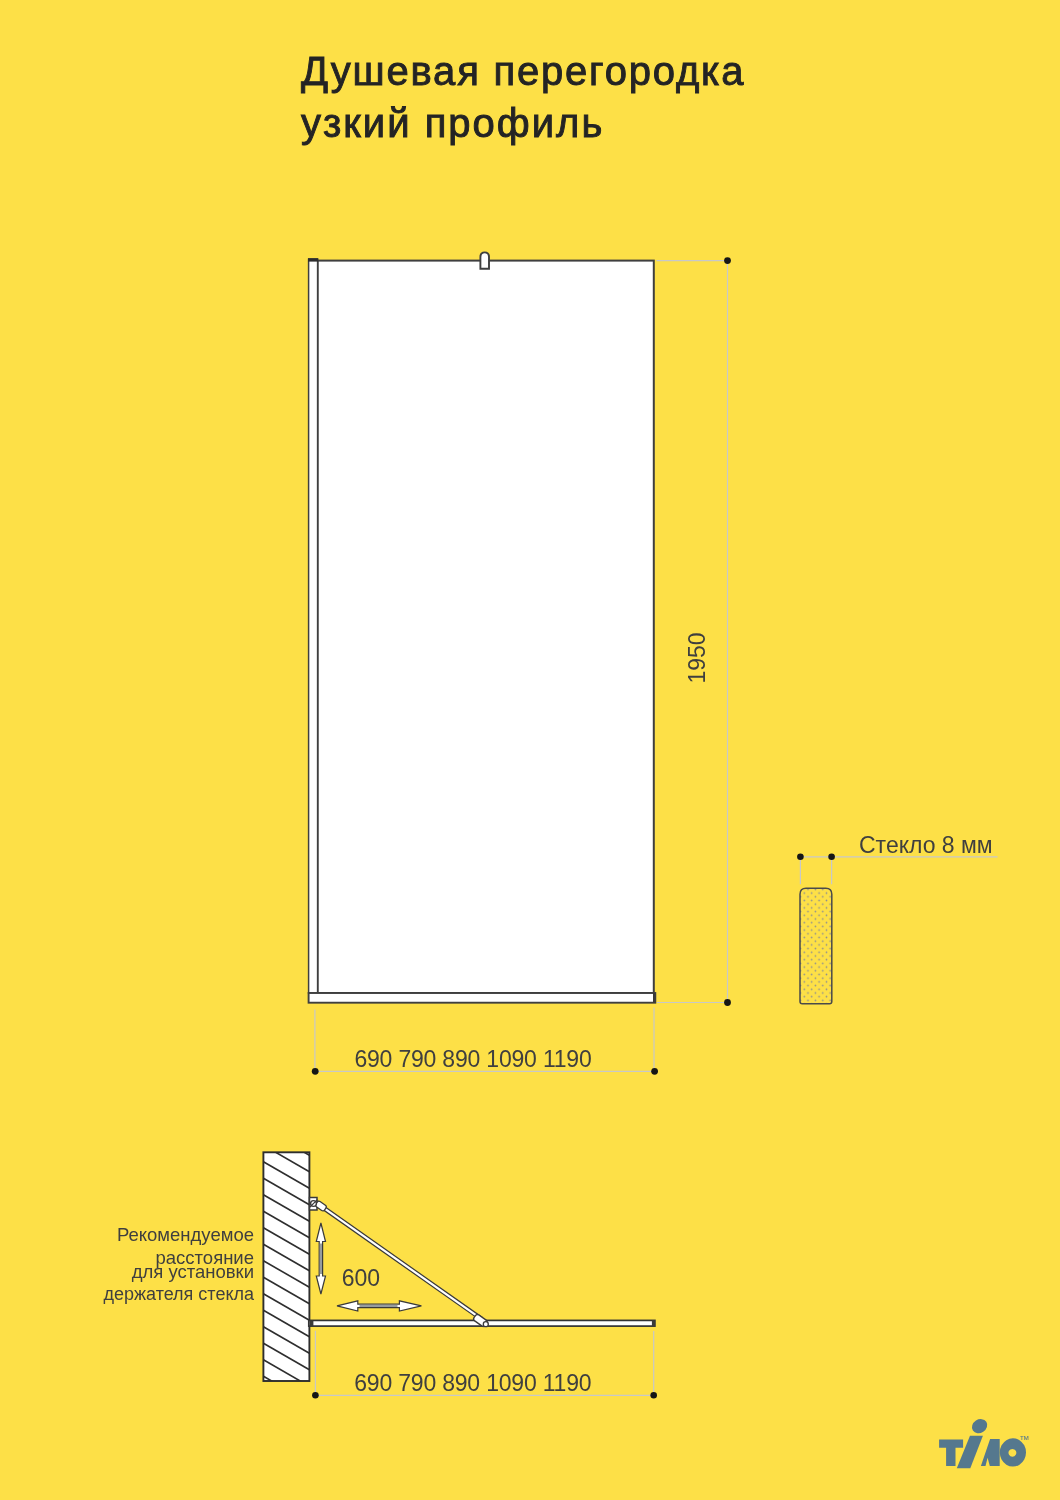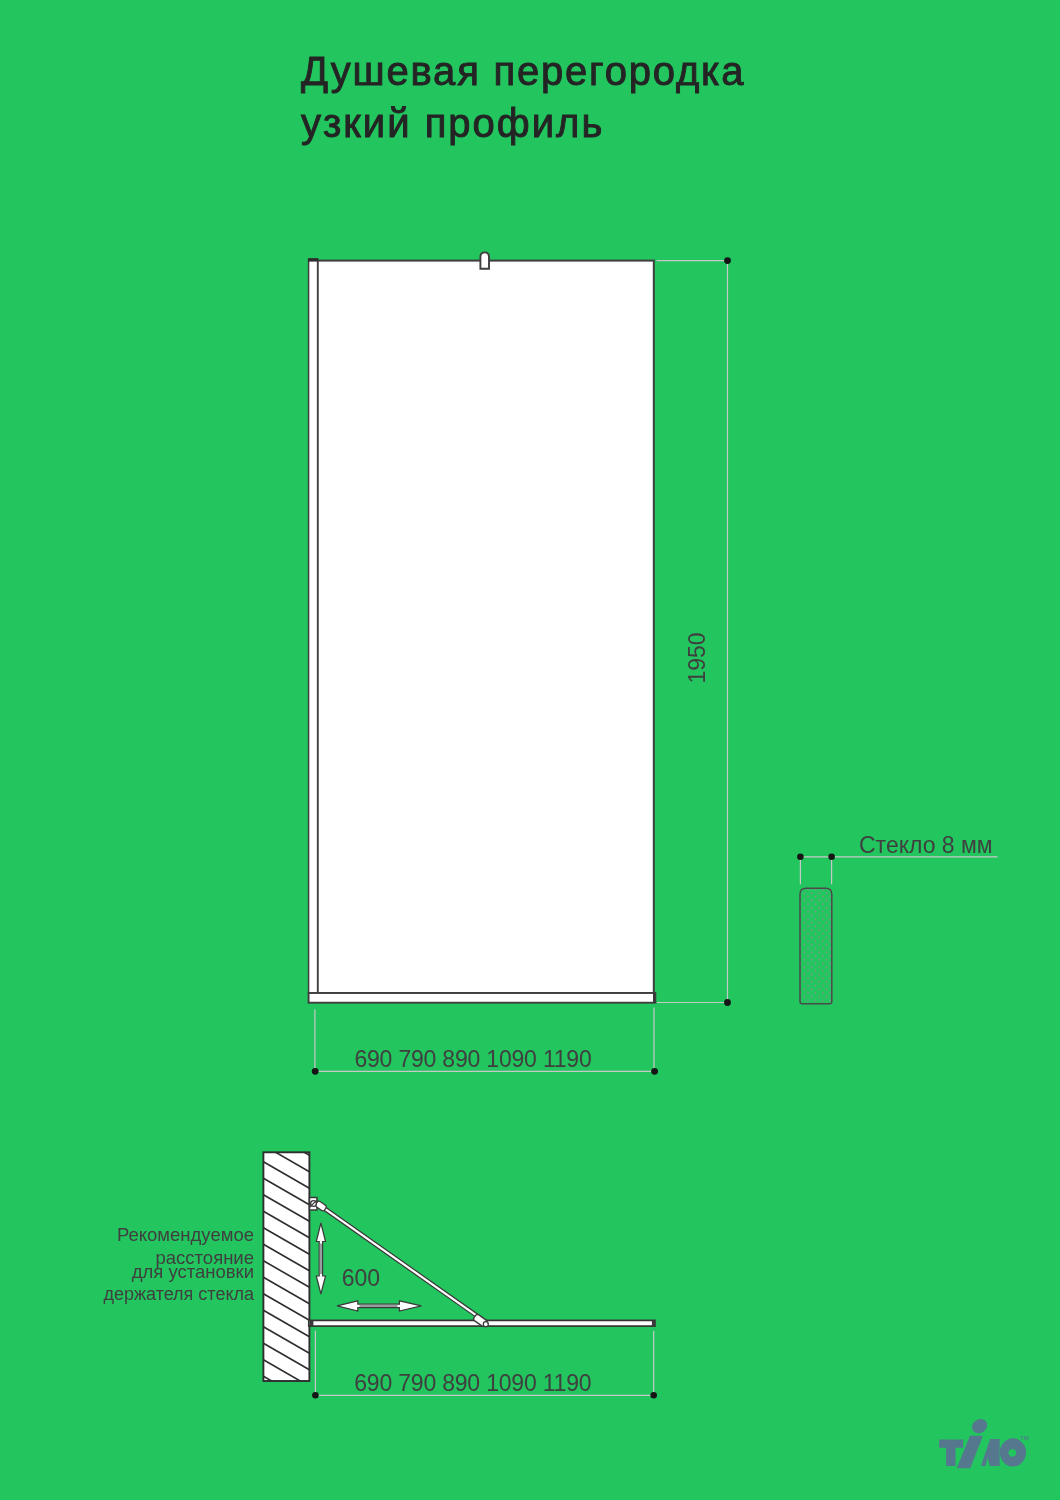--- a/index.html
+++ b/index.html
@@ -1,16 +1,16 @@
 <!DOCTYPE html>
 <html><head>
 <meta charset="utf-8">
 <style>
 html,body{margin:0;padding:0;background:#ffffff;}
-#page{position:relative;width:1060px;height:1500px;background:#22c55e;overflow:hidden;transform:translateZ(0);}
+#page{position:relative;width:1060px;height:1500px;background:#fde047;overflow:hidden;transform:translateZ(0);}
 svg{position:absolute;left:0;top:0;}
 text{font-family:"Liberation Sans",sans-serif;}
 </style>
 </head>
 <body>
 <div id="page">
 <svg width="1060" height="1500" viewBox="0 0 1060 1500">
 <defs>
 <pattern id="stip" width="7.4" height="7.4" patternUnits="userSpaceOnUse">
 <circle cx="1.4" cy="1.4" r="0.85" fill="#8f8f8f"></circle>

